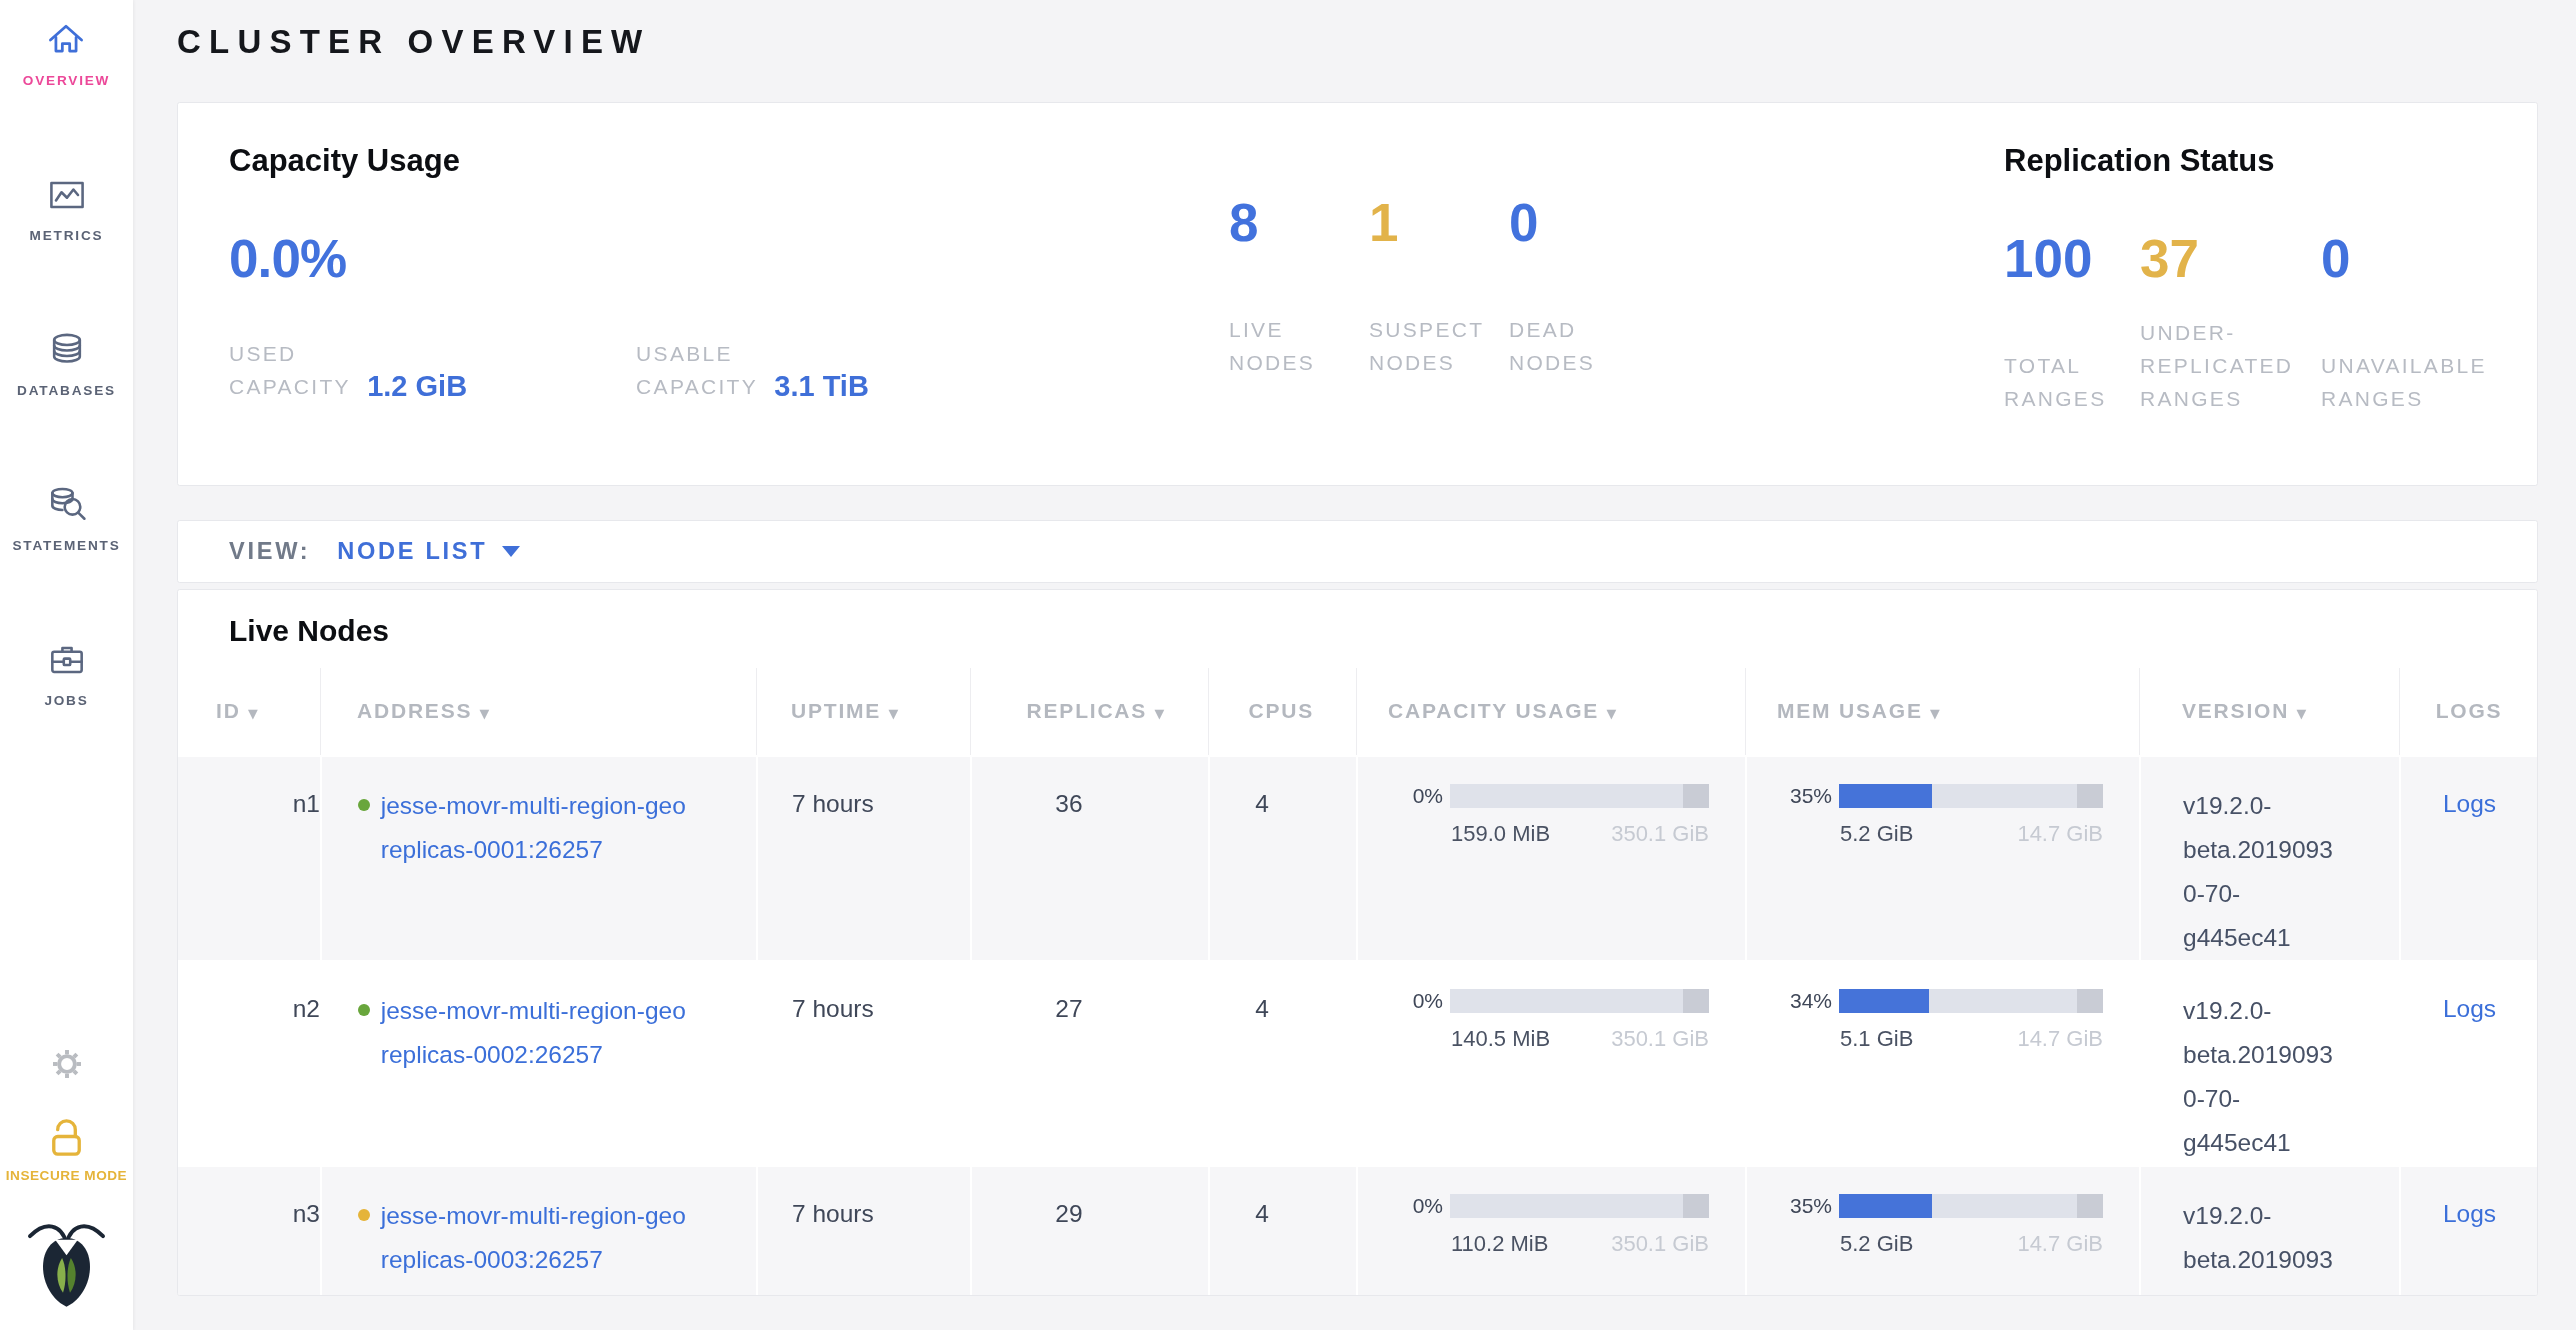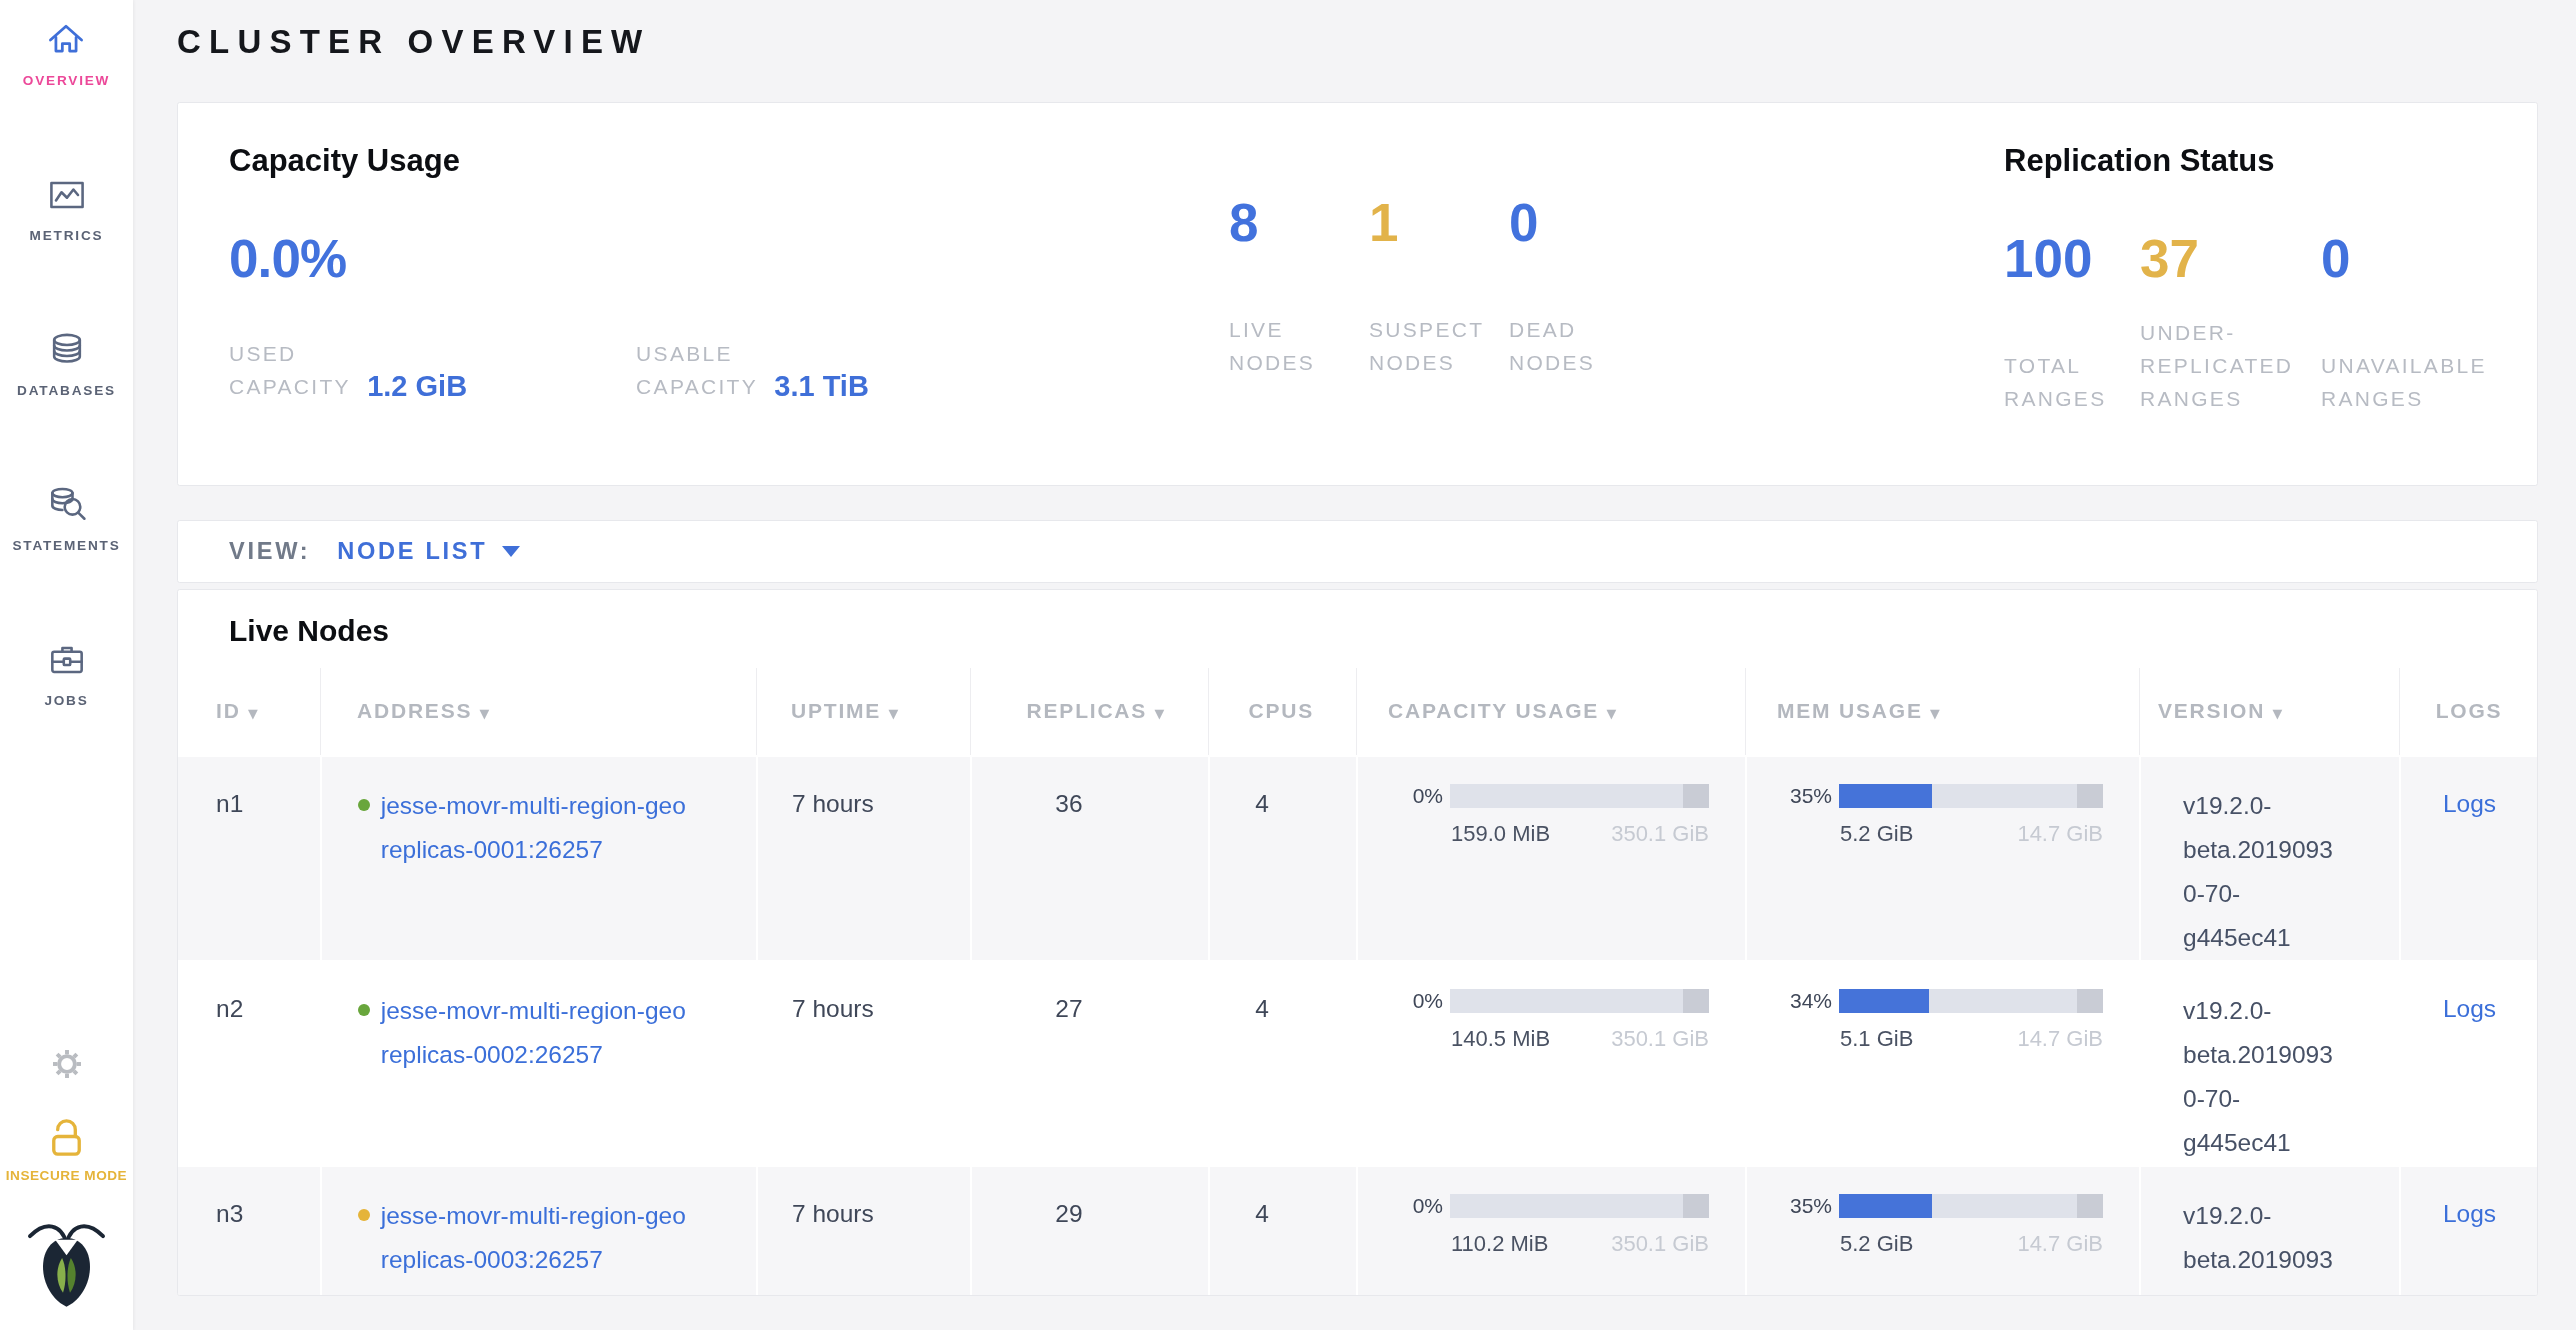--- a/index.html
+++ b/index.html
@@ -86,27 +86,27 @@
   .table-title { padding-left:51px; font-size:30px; font-weight:700; color:#0c0e12; }
   table.nodes { margin-top:20px; width:100%; border-collapse:separate; border-spacing:0; table-layout:fixed; }
   col.c1{width:142px} col.c2{width:436px} col.c3{width:214px} col.c4{width:238px}
   col.c5{width:148px} col.c6{width:389px} col.c7{width:394px} col.c8{width:260px} col.c9{width:139px}
   thead th {
     height:87px; vertical-align:middle; font-size:21px; font-weight:600;
     letter-spacing:1.8px; color:#b4b8bf; text-align:left; background:#fff; cursor:pointer;
   }
   thead th + th { border-left:1.8px solid #ededf0; }
   th.al{padding-left:36px} th.ar{text-align:right; padding-right:42px} th.ac{text-align:center; cursor:default}
-  th.pl42{padding-left:38px} th.pl34{padding-left:31px} th.pl46{padding-left:18px}
+  th.pl42{padding-left:38px} th.pl34{padding-left:31px} th.pl46{padding-left:42px}
   .sort-arrow { font-family:"DejaVu Sans", sans-serif; font-size:12.7px; color:#b4b8bf; margin-left:7.3px; }
   tbody td { height:145px; vertical-align:top; padding-top:27px; font-size:24.5px; color:#3f4758; border-top:2.7px solid #fff; }
   tbody td + td { border-left:2.7px solid #fff; }
   tbody tr:nth-child(odd) td { background:#f6f6f8; }
   tbody tr:nth-child(even) td { background:#ffffff; }
-  td.c-id { padding-left:38px; line-height:40px; }
+  td.c-id { padding-left:38px; line-height:40px;text-align:right; }
   td.c-addr { padding-left:36px; }
   .addr-flex { display:flex; }
   .dot { flex:none; width:11.8px; height:11.8px; border-radius:50%; margin-top:15.4px; margin-right:11px; }
   .dot[data-status="live"] { background:#69a63c; }
   .dot[data-status="suspect"] { background:#e5b43a; }
   a.addr-link, a.logs-link { color:#3b6fd9; text-decoration:none; cursor:pointer; }
   .addr-link { font-size:24.5px; line-height:44px; display:block; }
   td.c-uptime { padding-left:34px; line-height:40px; }
   td.c-replicas, td.c-cpus { text-align:center; padding-right:42px; line-height:40px; }
   td.c-bar { padding-left:31px; padding-right:36px; }

